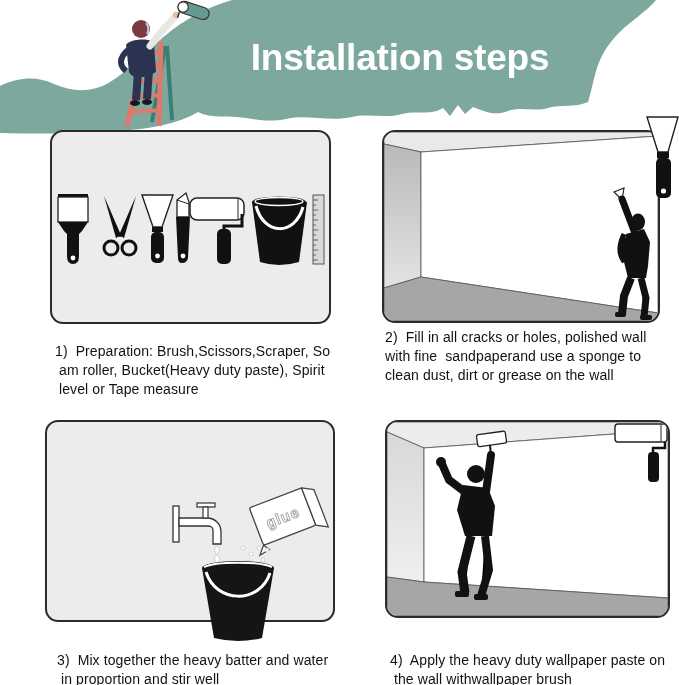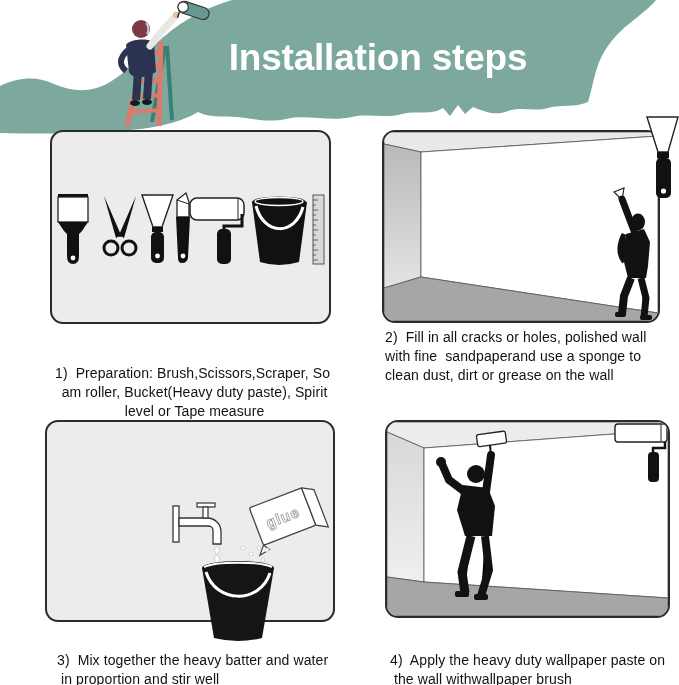--- a/index.html
+++ b/index.html
@@ -2,41 +2,41 @@
 <html><head>
 <meta charset="utf-8">
 <style>
   html,body { margin:0; padding:0; background:#ffffff; }
   .canvas {
     position:relative; width:679px; height:685px; background:#fff;
     font-family:"Liberation Sans", sans-serif; overflow:hidden;
   }
   .banner-svg { position:absolute; left:0; top:0; }
   .banner-title {
-    position:absolute; left:378px; top:37px; transform:translateX(-50%);
+    position:absolute; left:400px; top:37px; transform:translateX(-50%);
     font-size:37px; font-weight:bold; color:#ffffff; white-space:nowrap;
     letter-spacing:-0.2px;
   }
   .panel {
     position:absolute; box-sizing:border-box;
     border:2px solid #2b2b2b; border-radius:13px; overflow:hidden;
   }
   .panel-1 { left:50px;  top:130px; width:281px; height:194px; background:#ececec; }
   .panel-2 { left:382px; top:130px; width:278px; height:193px; background:#ffffff; }
   .panel-3 { left:45px;  top:420px; width:290px; height:202px; background:#ececec; }
   .panel-4 { left:385px; top:420px; width:285px; height:198px; background:#ffffff; }
   .panel svg { display:block; }
   .overlay { position:absolute; }
   .scraper-overlay { left:645px; top:112px; }
   .bucket-overlay  { left:198px; top:558px; }
   .step-text {
     position:absolute; font-size:14px; line-height:19px; color:#121212;
     white-space:pre; letter-spacing:0.1px;
   }
-  .step-1-text { left:55px;  top:364px;text-align:center; }
+  .step-1-text { left:55px;  top:342px; }
   .step-2-text { left:385px; top:328px; }
   .step-3-text { left:57px;  top:651px; }
   .step-4-text { left:390px; top:651px; }
 </style>
 </head>
 <body>
 
 <div class="canvas">
 
   <svg class="banner-svg" width="679" height="140" viewBox="0 0 679 140">

